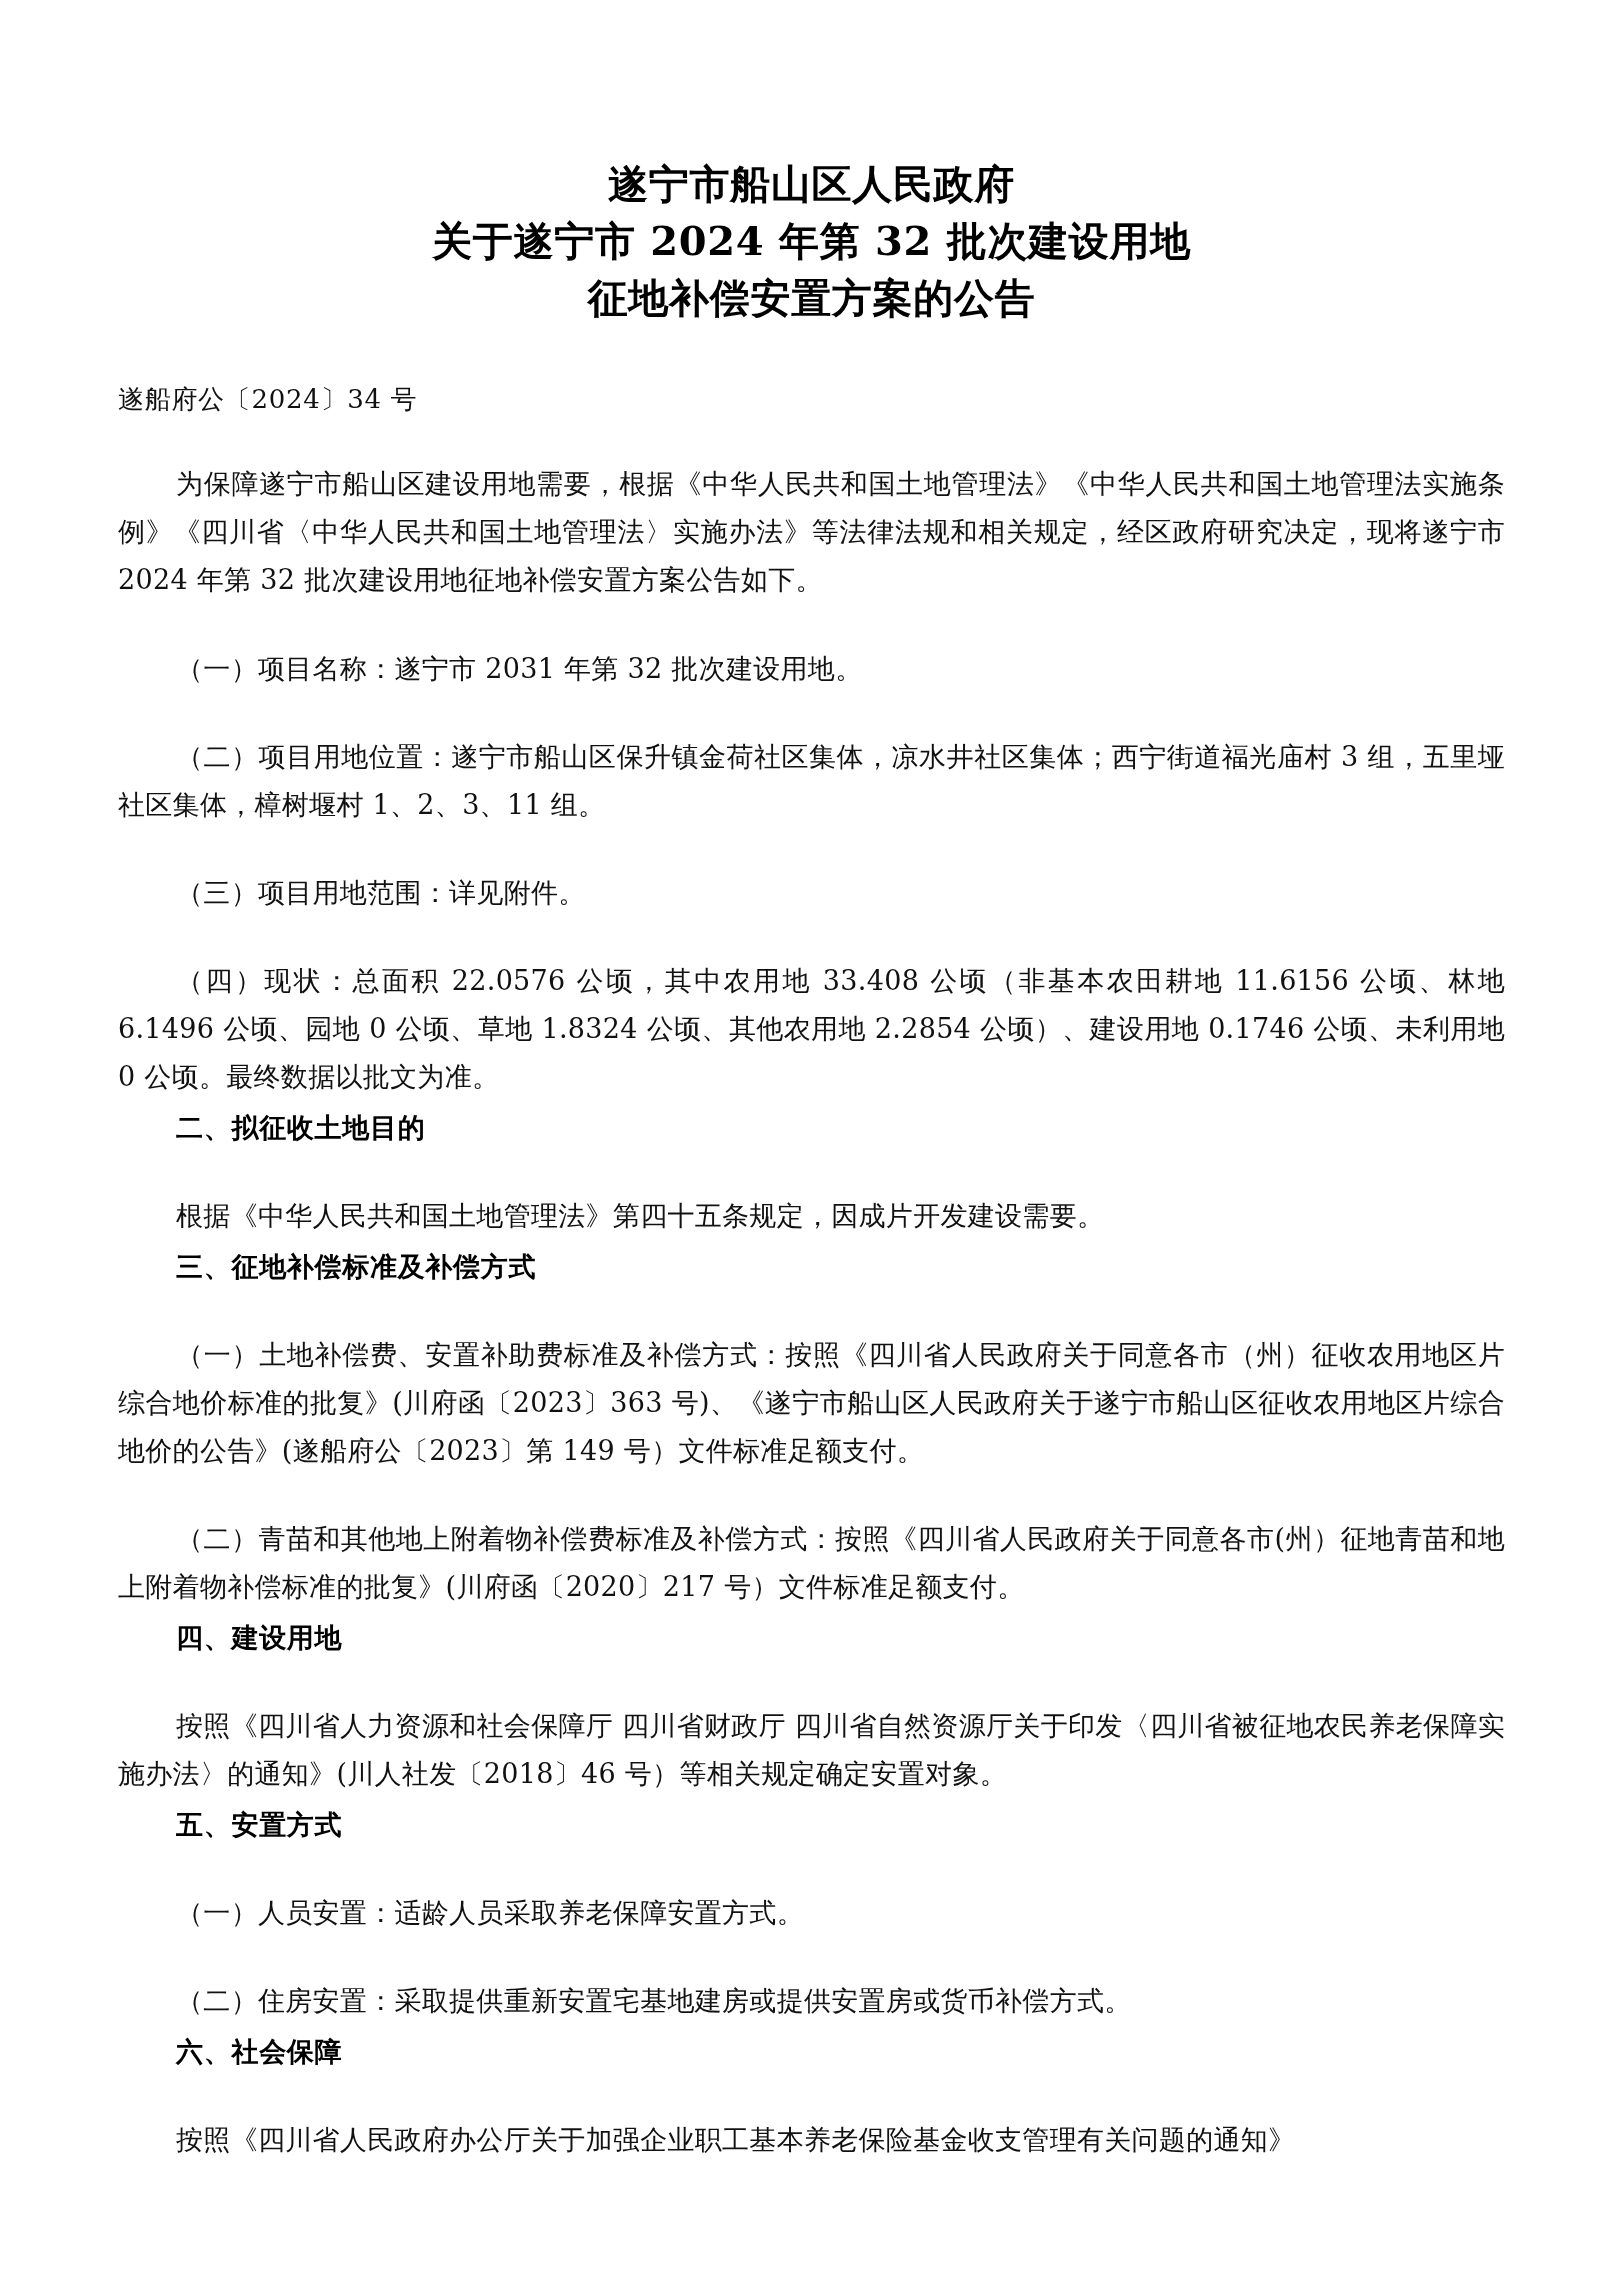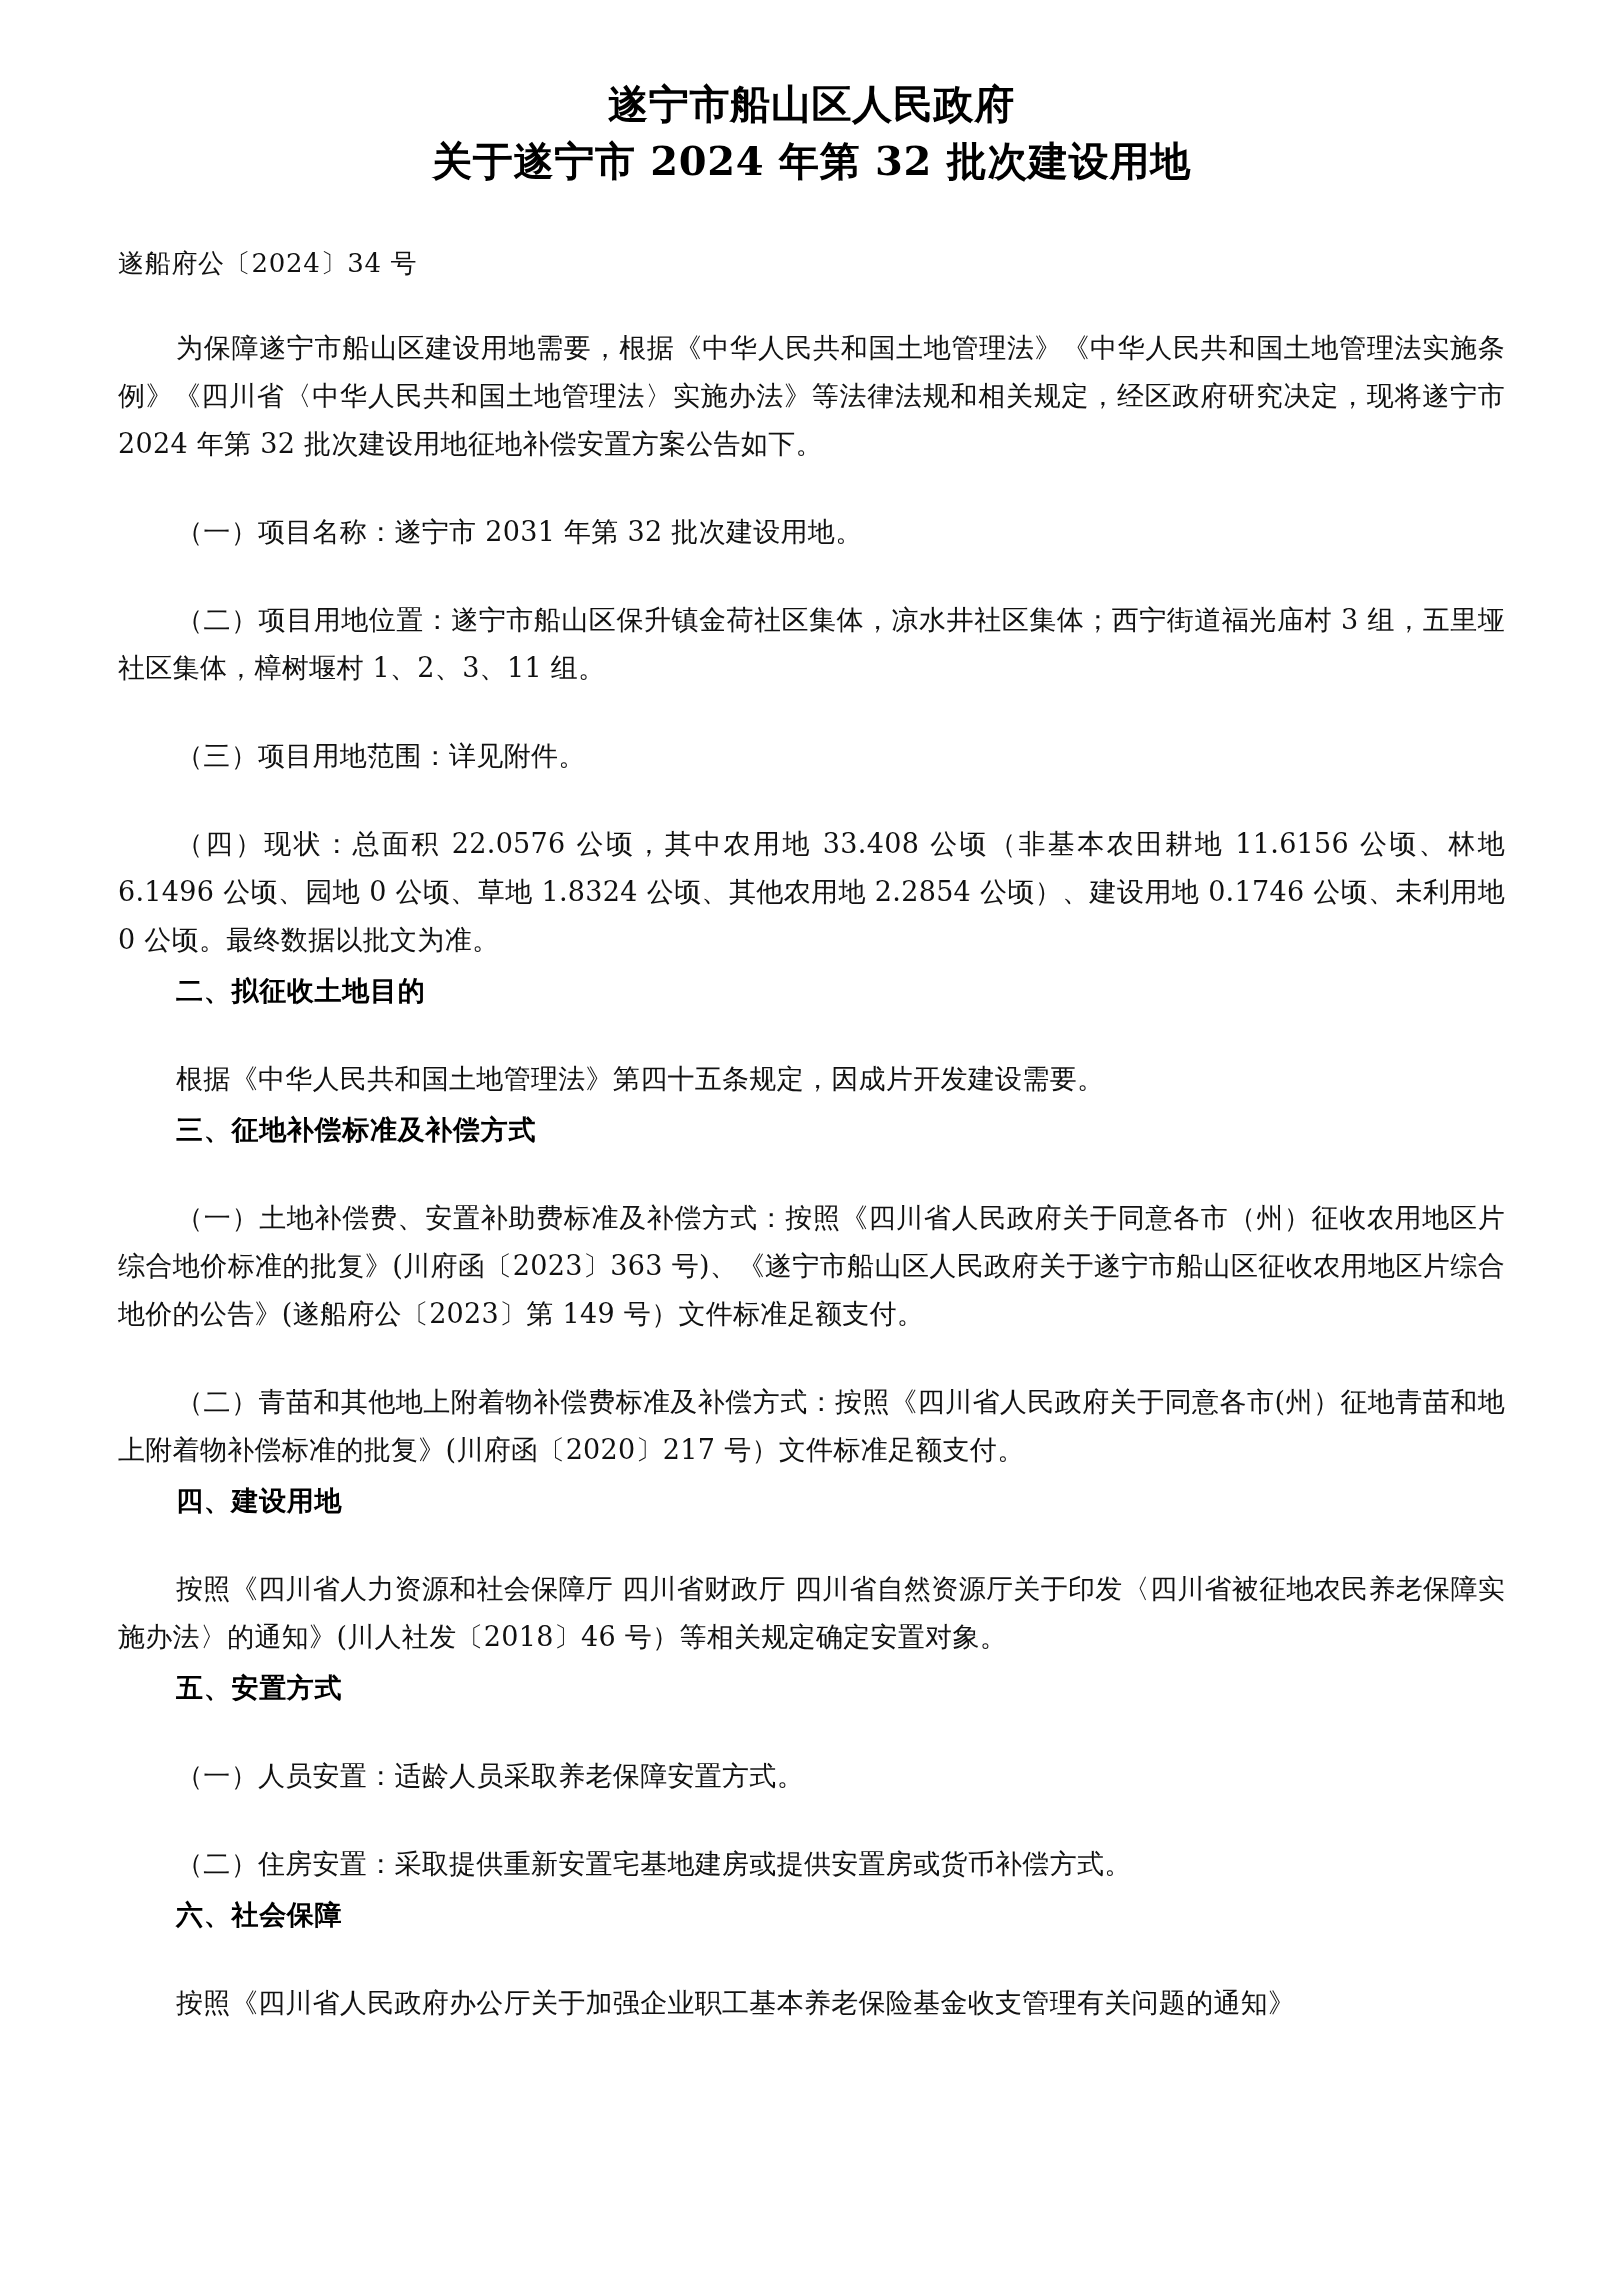--- a/index.html
+++ b/index.html
@@ -13,20 +13,21 @@
   }
   .page {
     width: 1623px;
     min-height: 2295px;
     box-sizing: border-box;
     padding: 76px 118px 56px 118px;
     background: #ffffff;
     position: relative;
   }
   .title-block {
+    margin-top: 80px;
     text-align: center;
   }
   .title-line {
     font-family: "DejaVu Serif", "Liberation Serif", serif;
     font-weight: bold;
     font-size: 40px;
     line-height: 1.42;
     letter-spacing: 0.7px;
     color: #000;
   }
@@ -64,20 +65,21 @@
   }
 </style>
 </head>
 <body>
 
 <div class="page">
 
   <div class="title-block">
     <div class="title-line">遂宁市船山区人民政府</div>
     <div class="title-line">关于遂宁市 2024 年第 32 批次建设用地</div>
+    <div class="title-line">征地补偿安置方案的公告</div>
   </div>
 
   <div class="docnum">遂船府公〔2024〕34 号</div>
 
   <div class="body-block">
     <p class="para indent">为保障遂宁市船山区建设用地需要，根据《中华人民共和国土地管理法》《中华人民共和国土地管理法实施条例》《四川省〈中华人民共和国土地管理法〉实施办法》等法律法规和相关规定，经区政府研究决定，现将遂宁市 2024 年第 32 批次建设用地征地补偿安置方案公告如下。</p>
     <p class="para indent">（一）项目名称：遂宁市 2031 年第 32 批次建设用地。</p>
     <p class="para indent">（二）项目用地位置：遂宁市船山区保升镇金荷社区集体，凉水井社区集体；西宁街道福光庙村 3 组，五里垭社区集体，樟树堰村 1、2、3、11 组。</p>
     <p class="para indent">（三）项目用地范围：详见附件。</p>
     <p class="para indent">（四）现状：总面积 22.0576 公顷，其中农用地 33.408 公顷（非基本农田耕地 11.6156 公顷、林地 6.1496 公顷、园地 0 公顷、草地 1.8324 公顷、其他农用地 2.2854 公顷）、建设用地 0.1746 公顷、未利用地 0 公顷。最终数据以批文为准。</p>

